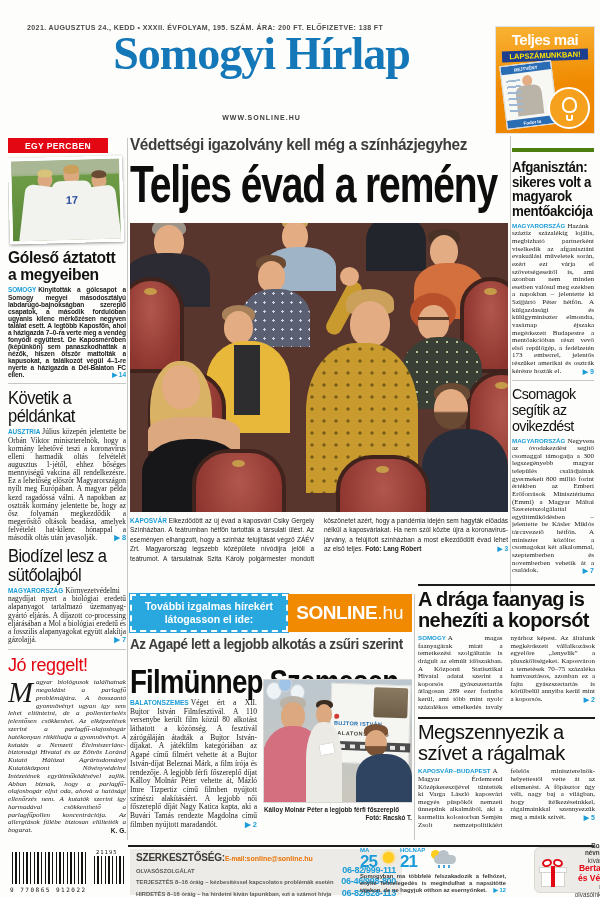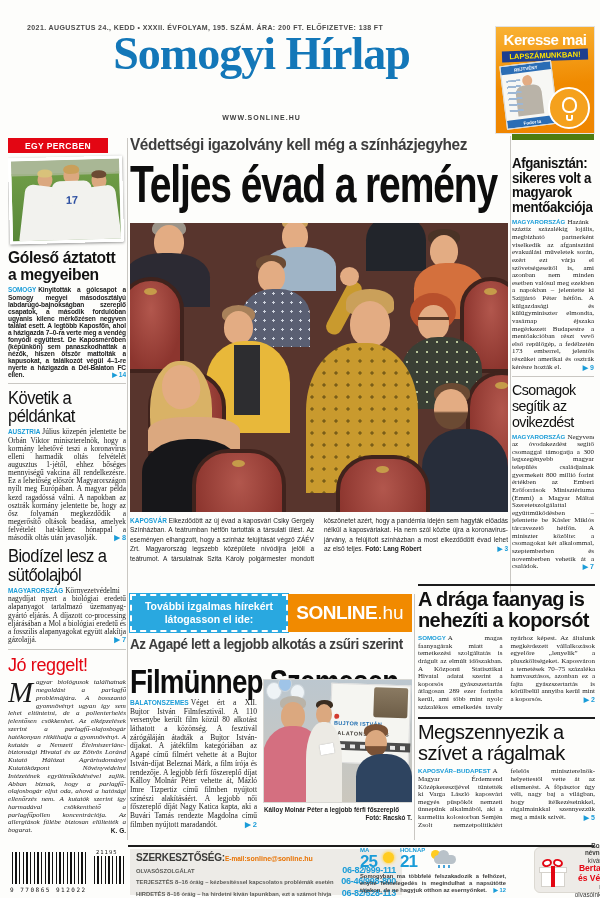--- a/index.html
+++ b/index.html
@@ -117,21 +117,21 @@
   .bd-t1 { position:absolute; left:3px; top:36px; color:#1b6bb0; font-size:5.5px; letter-spacing:.3px; }
   .bd-dot { position:absolute; left:3px; top:30px; width:5px; height:5px; border-radius:50%; background:#d23b2f; }
   .bd-t2 { position:absolute; left:2px; top:46px; color:#44413c; font-size:5.5px; letter-spacing:.6px; }
   .bd-strip { position:absolute; left:0; bottom:12px; width:80px; height:9px; background:#4c4c4c;
     background-image:repeating-linear-gradient(90deg,#e8e8e8 0 5px,transparent 5px 10px); background-size:100% 4px; background-position:0 2.5px; background-repeat:no-repeat; }
   .balloon { position:absolute; border-radius:50%; background:#eef3f6; border:1px solid #ccd4da; }
   .film-caption { position:absolute; right:0; top:170px; width:148px; font-size:6.3px; font-weight:700; color:#222; line-height:1.3; }
   .film-caption .credit { float:right; }
 
   
-  .right-top { position:absolute; left:512px; top:134px; width:82px; height:458px; overflow:hidden; border-top:6px solid #4d7c0f; padding-top:16px; }
+  .right-top { position:absolute; left:512px; top:148px; width:82px; height:458px; overflow:hidden; border-top:4px solid #4d7c0f; padding-top:8px; }
   .right-top h2 { font-size:14px; line-height:1.05; transform:scaleX(.95); transform-origin:0 50%; width:106%; margin-bottom:4px; }
   .right-top h2.t-reg { font-size:15px; }
   .rbody { font-family:"Liberation Serif",serif; font-size:7px; line-height:1.09; text-align:justify; margin-bottom:5px; }
   .rbody .lead { font-size:6.2px; }
 
   .right-wide { position:absolute; left:418px; top:584px; width:177px; height:258px; overflow:hidden; }
   .rw-block { border-top:2px solid #1c1c1c; padding-top:3px; margin-bottom:6px; }
   .rw-block h2 { text-align:left; font-size:20px; line-height:1.05; letter-spacing:-.6px; margin-bottom:4px; }
   .rw-body { font-family:"Liberation Serif",serif; font-size:7px; line-height:1.09; text-align:justify; column-count:2; column-gap:8px; }
   .rw-body .lead { font-size:6.2px; }
@@ -176,21 +176,21 @@
 </head>
 <body>
 
 <div class="page">
 
   <div class="dateline">2021. AUGUSZTUS 24., KEDD • XXXII. ÉVFOLYAM, 195. SZÁM. ÁRA: 200 FT. ELŐFIZETVE: 138 FT</div>
   <div class="masthead">Somogyi Hírlap</div>
   <div class="website">WWW.SONLINE.HU</div>
 
   <div class="promo">
-    <span class="promo-line1">Keresse mai</span>
+    <span class="promo-line1">Teljes mai</span>
     <span class="promo-ribbon">LAPSZÁMUNKBAN!</span>
     <div class="promo-mag">
       <div class="promo-mag-top">REJTVÉNY</div>
       <div class="mag-person-head"></div>
       <div class="mag-person-body"></div>
       <div class="mag-lines"></div>
       <div class="promo-mag-bot">Fodor la</div>
     </div>
     <div class="promo-bulb">
       <div class="bulb-glass"></div>

